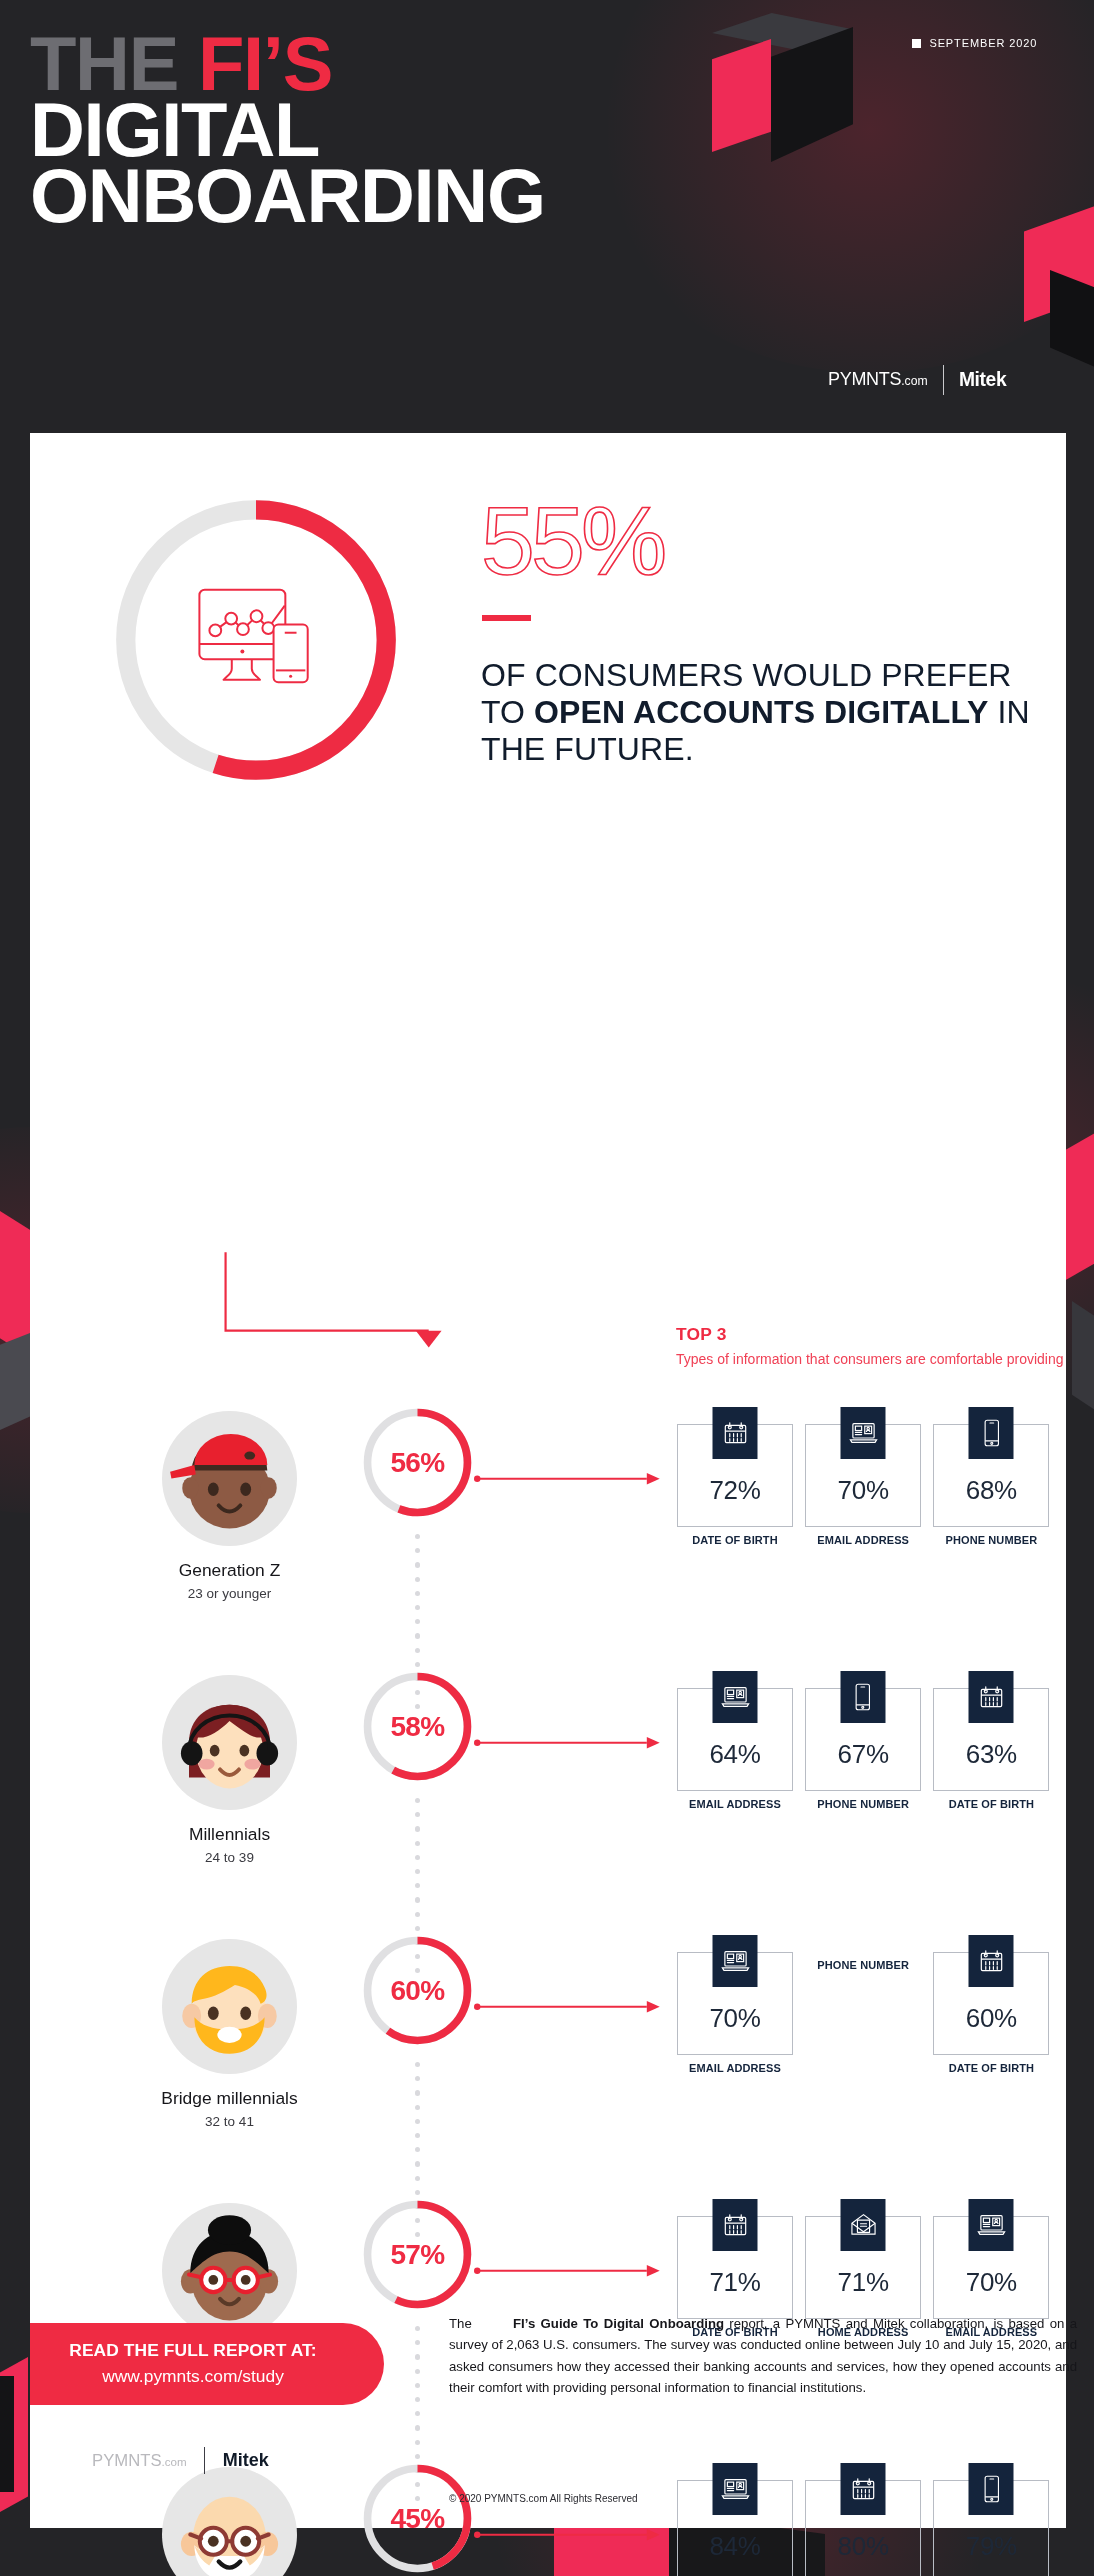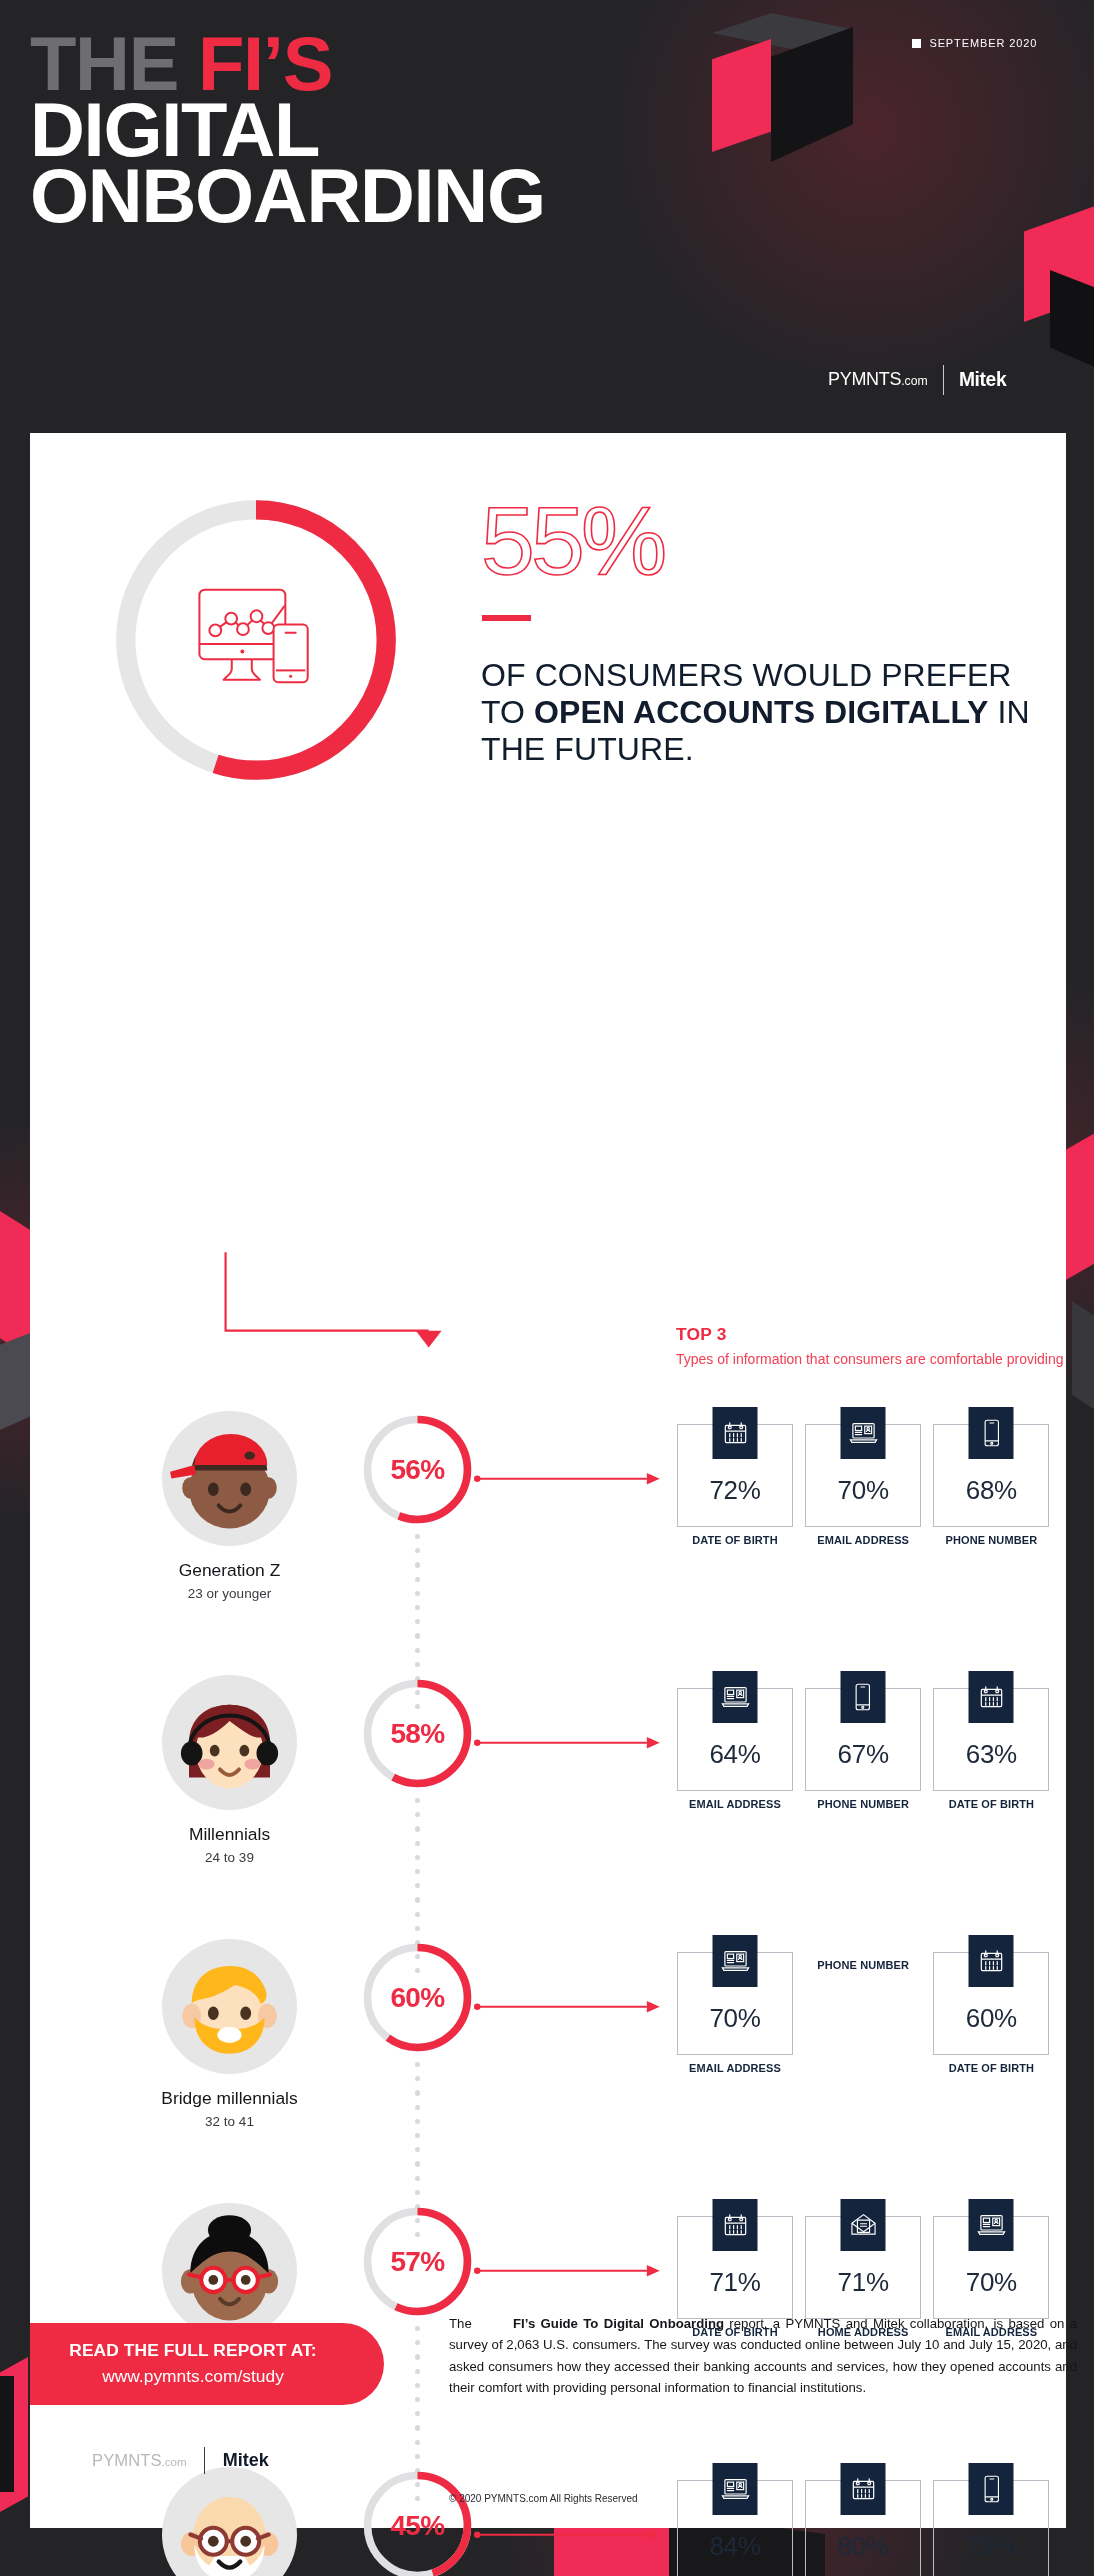--- a/index.html
+++ b/index.html
@@ -126,21 +126,21 @@
   
   .rows { position:absolute; left:0; top:966px; width:1036px; }
   .grow { position:relative; height:264px; }
 
   .avatar-col { position:absolute; left:93px; top:11.6px; width:213px; text-align:center; }
   .avatar { width:135px; height:135px; border-radius:50%; background:#e6e6e6;
             margin:0 auto; position:relative; overflow:hidden; }
   .gen-name { margin-top:14px; font-size:17.4px; color:#16161a; font-weight:400; line-height:1.2;}
   .gen-age  { margin-top:5.2px; font-size:13.5px; color:#3a3a40; font-weight:300; }
 
-  .ring-col { position:absolute; left:332px; top:15px; width:111px; height:111px;text-align:right; }
+  .ring-col { position:absolute; left:332px; top:8px; width:111px; height:111px;text-align:right; }
   .ring-pct {
     position:absolute; inset:0; display:flex; align-items:center; justify-content:center;
     font-size:28px; font-weight:bold; color:#ef2b43; letter-spacing:-0.6px;
   }
 
   .arrow { position:absolute; left:444px; top:72px; width:187px; height:15.5px; }
 
   .cards { position:absolute; left:647px; top:24.5px; width:374px;
            display:flex; gap:12.2px; }
   .tcard { width:116px; }

